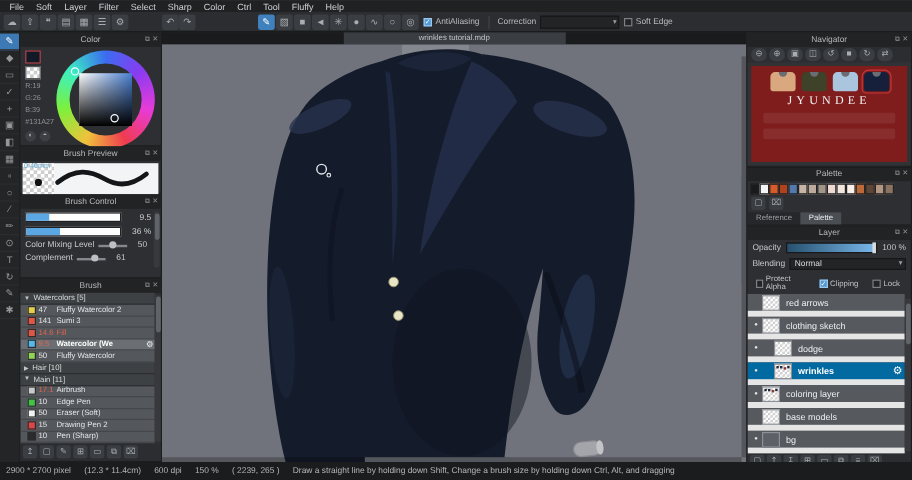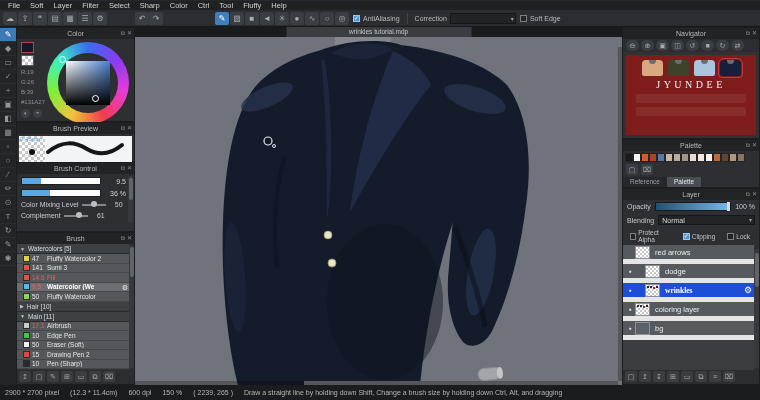--- a/index.html
+++ b/index.html
@@ -152,21 +152,21 @@
   .op-track{flex:1;height:9px;border:1px solid #17191b;background:linear-gradient(to right,#27506e,#79b9ec);position:relative;}
   .op-track::after{content:"";position:absolute;right:0;top:-1px;width:3px;height:9px;background:#d8dadc;}
   .blend-sel{flex:1;height:10px;background:#222426;border:1px solid #151719;font-size:7px;line-height:9px;
              padding-left:3px;color:#d6d8da;position:relative;cursor:pointer;}
   .blend-sel::after{content:"▾";position:absolute;right:2px;top:0;font-size:6px;color:#9da0a3;}
   .cb-row{display:flex;align-items:center;gap:2px;padding:2px 3px;font-size:6.5px;color:#c2c5c7;}
   .cb-row .grp{display:flex;align-items:center;gap:2px;margin-right:6px;}
   .layer-list{flex:1;background:#3a3c40;position:relative;margin-right:5px;overflow:hidden;}
   .layer-row{height:19px;background:#56595d;border-bottom:5px solid #e5e5e5;display:flex;align-items:center;
              padding-left:2px;position:relative;cursor:pointer;}
-  .layer-row.selected{background:#1d4ed8;font-family:Liberation Serif, serif;}
+  .layer-row.selected{background:#0369a1;}
   .layer-row.selected .l-name{font-weight:bold;color:#fff;}
   .eye{width:10px;flex:none;text-align:center;font-size:5px;color:#e2e4e6;cursor:pointer;}
   .l-thumb{width:15px;height:13px;flex:none;border:1px solid #8d9094;position:relative;
     background-color:#fff;
     background-image:linear-gradient(45deg,#c9c9c9 25%,transparent 25%,transparent 75%,#c9c9c9 75%),
                      linear-gradient(45deg,#c9c9c9 25%,transparent 25%,transparent 75%,#c9c9c9 75%);
     background-size:4px 4px;background-position:0 0,2px 2px;}
   .l-thumb.indent{margin-left:10px;}
   .l-thumb.marks::after{content:"";position:absolute;left:1px;top:1px;width:2px;height:2px;background:#23293a;
     box-shadow:3px 0 0 #23293a,6px 1px 0 #8a3530,9px 0 0 #23293a;}
@@ -618,20 +618,26 @@
         </div>
       <div class="layer-list">
 
           <div class="layer-row">
             <span class="eye"></span>
             <span class="l-thumb"></span>
             <span class="l-name">red arrows</span>
             <span class="l-gear"></span>
           </div>
 
+          <div class="layer-row">
+            <span class="eye">●</span>
+            <span class="l-thumb"></span>
+            <span class="l-name">clothing sketch</span>
+            <span class="l-gear"></span>
+          </div>
 
           <div class="layer-row">
             <span class="eye">●</span>
             <span class="l-thumb indent"></span>
             <span class="l-name">dodge</span>
             <span class="l-gear"></span>
           </div>
 
           <div class="layer-row selected">
             <span class="eye">●</span>
@@ -640,20 +646,26 @@
             <span class="l-gear">⚙</span>
           </div>
 
           <div class="layer-row">
             <span class="eye">●</span>
             <span class="l-thumb marks"></span>
             <span class="l-name">coloring layer</span>
             <span class="l-gear"></span>
           </div>
 
+          <div class="layer-row">
+            <span class="eye"></span>
+            <span class="l-thumb"></span>
+            <span class="l-name">base models</span>
+            <span class="l-gear"></span>
+          </div>
 
           <div class="layer-row">
             <span class="eye">●</span>
             <span class="l-thumb" style="background: rgb(92, 97, 104);"></span>
             <span class="l-name">bg</span>
             <span class="l-gear"></span>
           </div>
         </div>
       <div class="layer-scroll">
           <div class="handle"></div>

